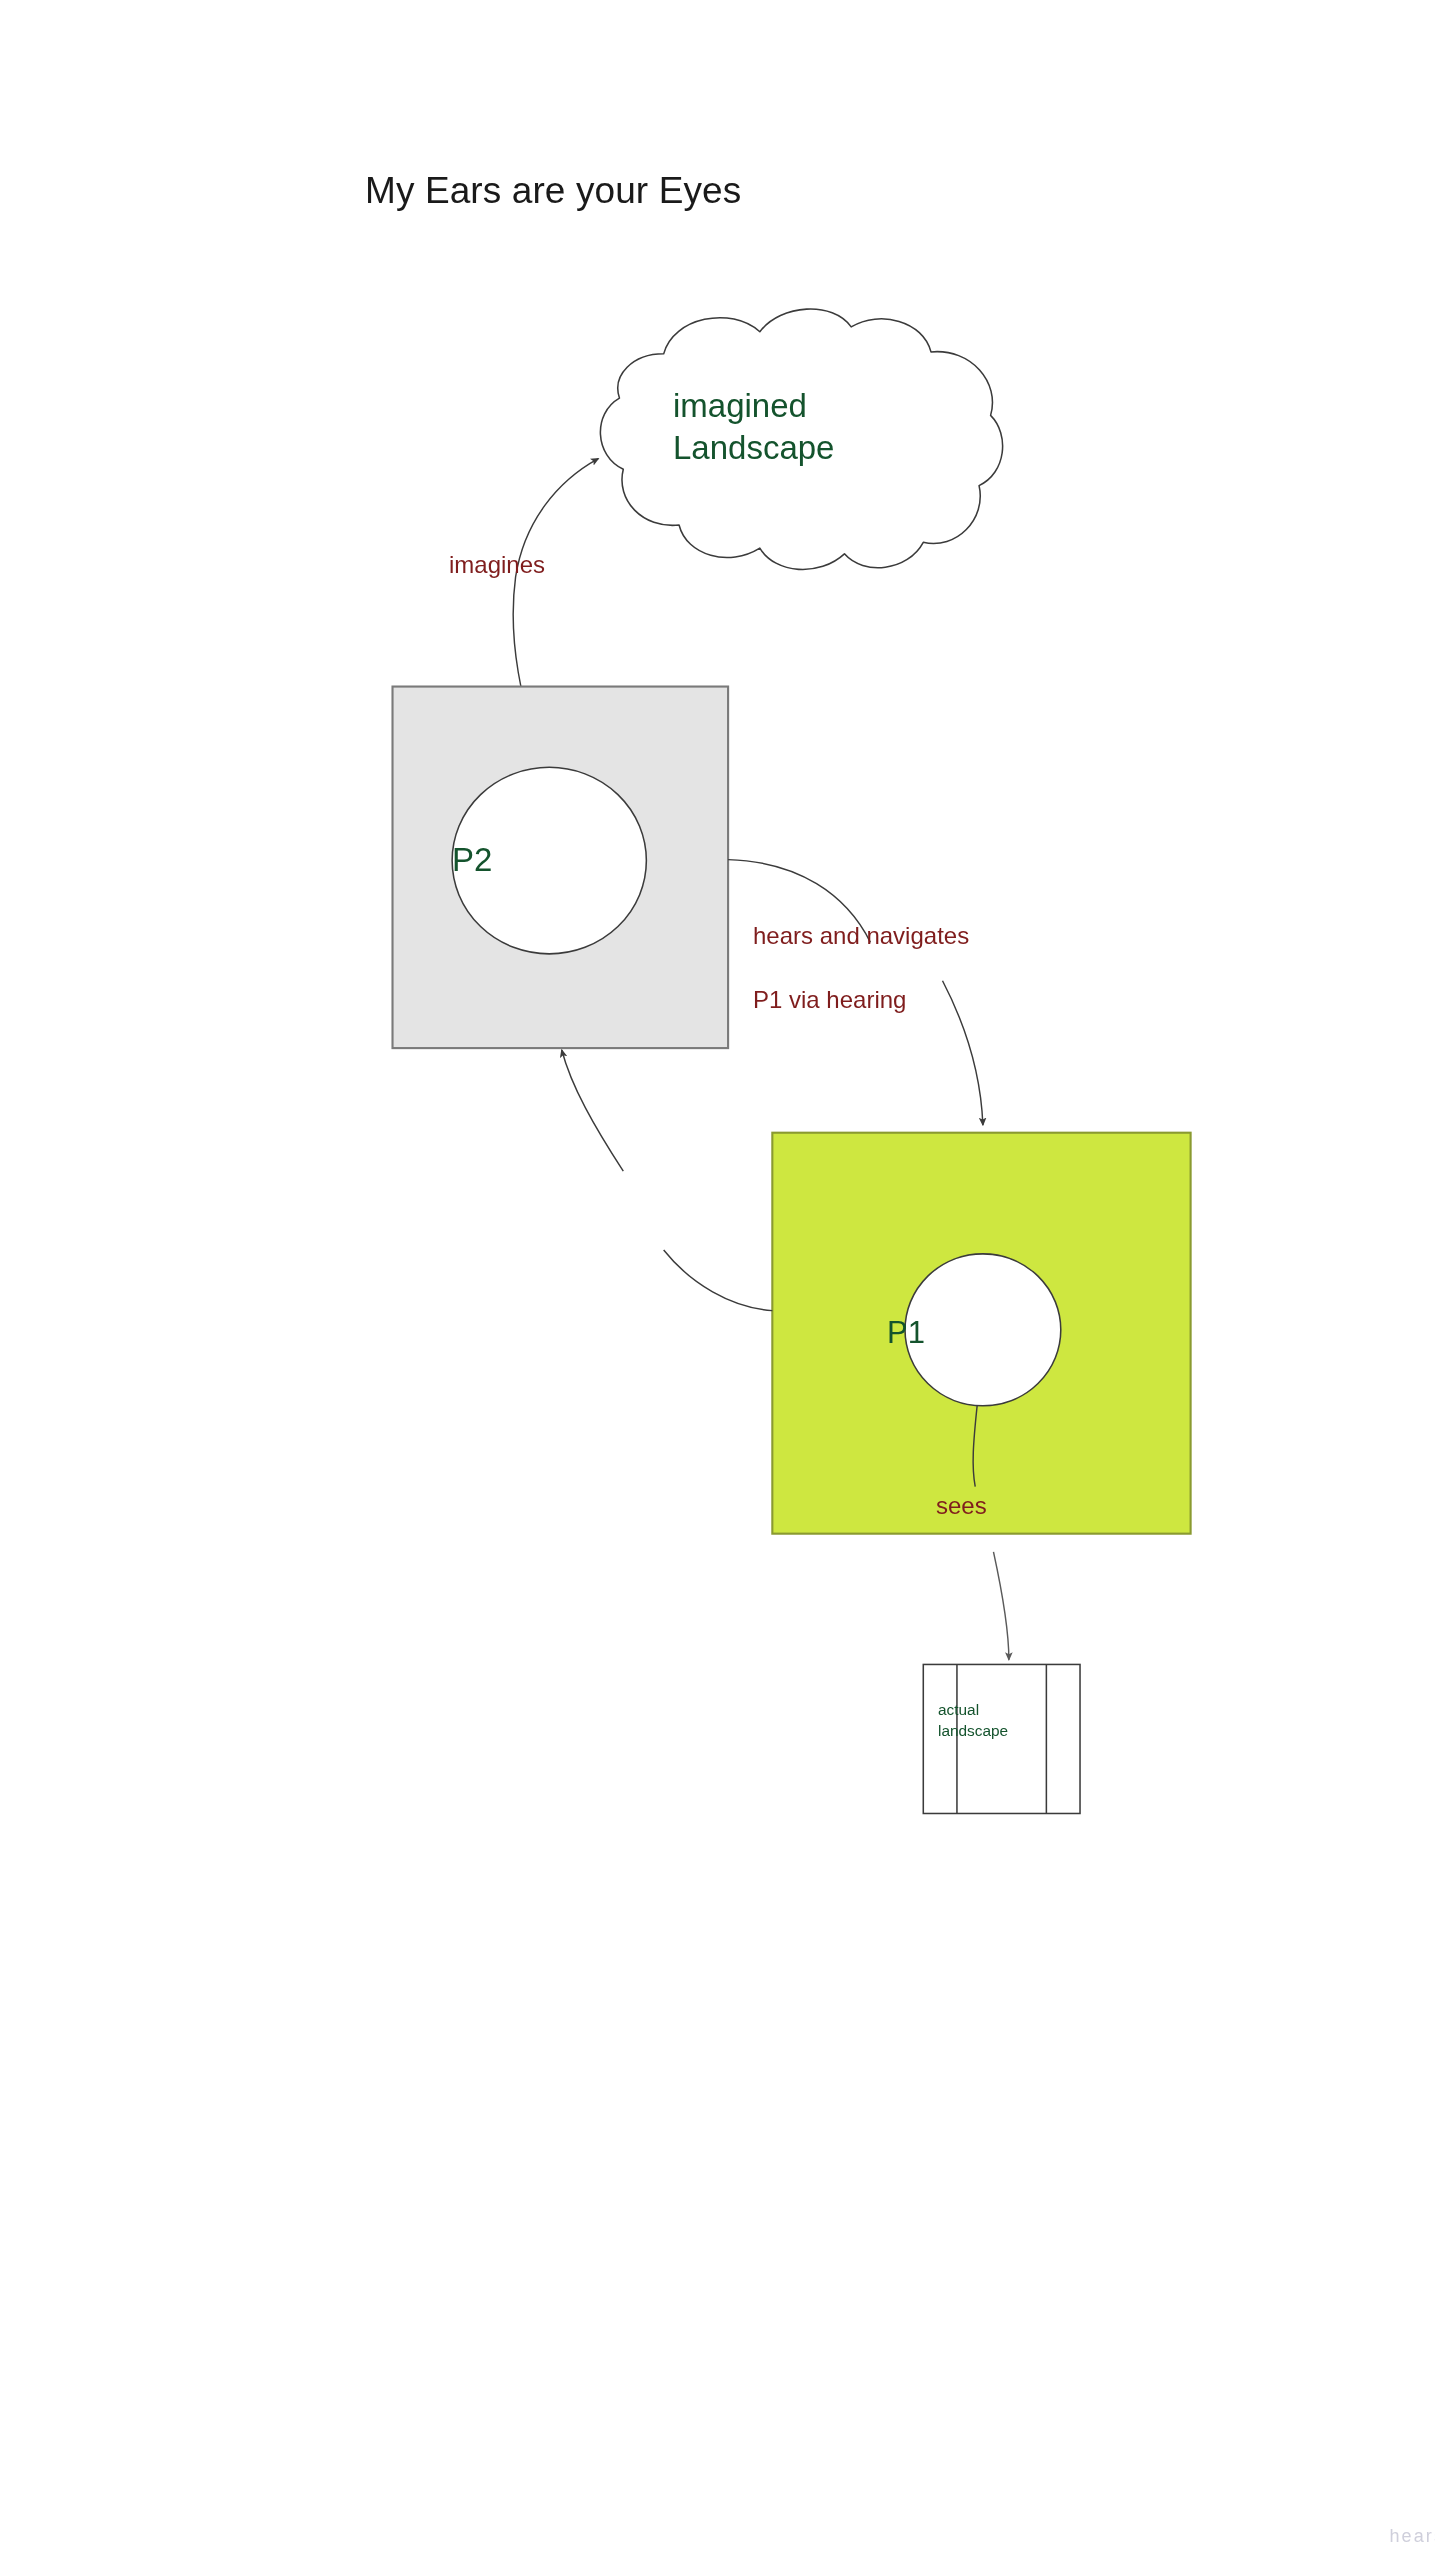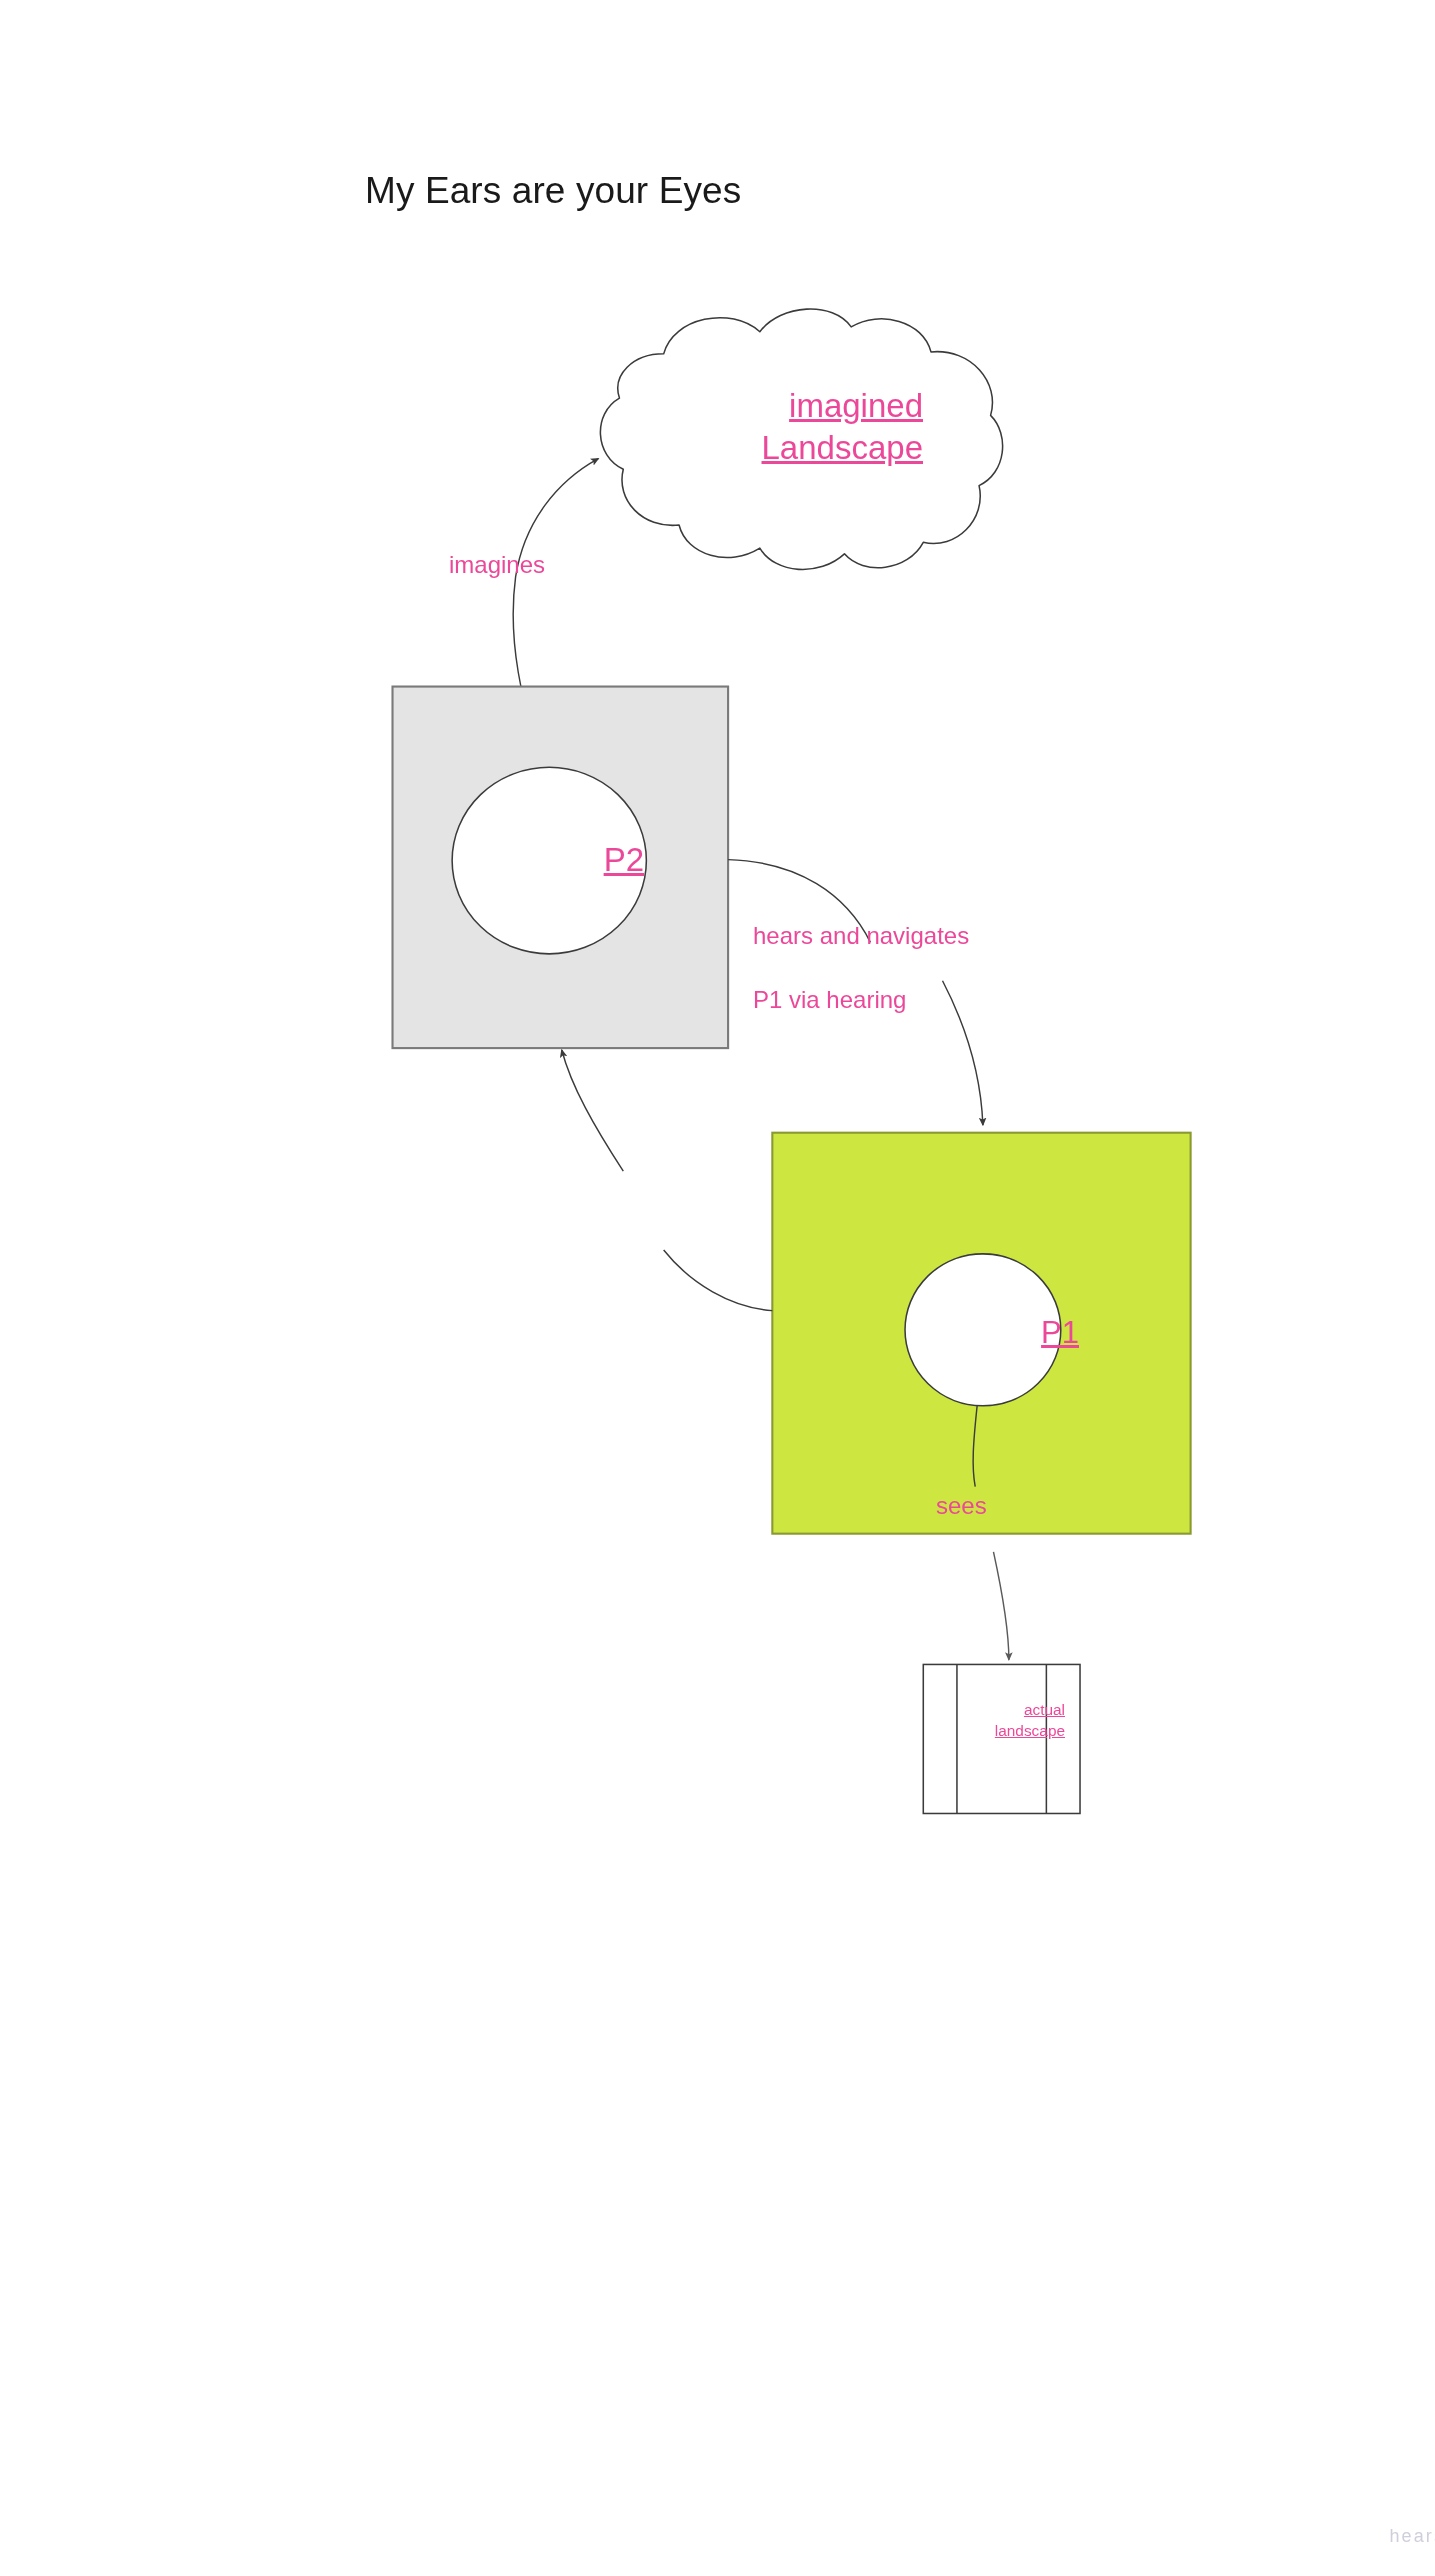--- a/index.html
+++ b/index.html
@@ -45,25 +45,24 @@
     left: 0;
     top: 0;
     width: 1436px;
     height: 2576px;
     overflow: visible;
   }
 
   
   .node-label {
     position: absolute;
-    text-align: right;
-    color: #ec4899;
+    text-align: left;
+    color: #14532d;
     line-height: 1.28;
     pointer-events: none;
-    text-decoration: underline;
   }
 
   .cloud-label {
     left: 673px;
     top: 385px;
     width: 250px;
     font-size: 33px;
   }
 
   .p2-label {
@@ -83,21 +82,21 @@
   .landscape-label {
     left: 938px;
     top: 1700px;
     width: 127px;
     font-size: 15.4px;
     line-height: 1.35;
   }
 
   .edge-label {
     position: absolute;
-    color: #ec4899;
+    color: #7f1d1d;
     line-height: 1.33;
     pointer-events: none;
     white-space: pre-line;
   }
 
   .label-imagines {
     left: 449px;
     top: 549px;
     font-size: 24px;
   }

